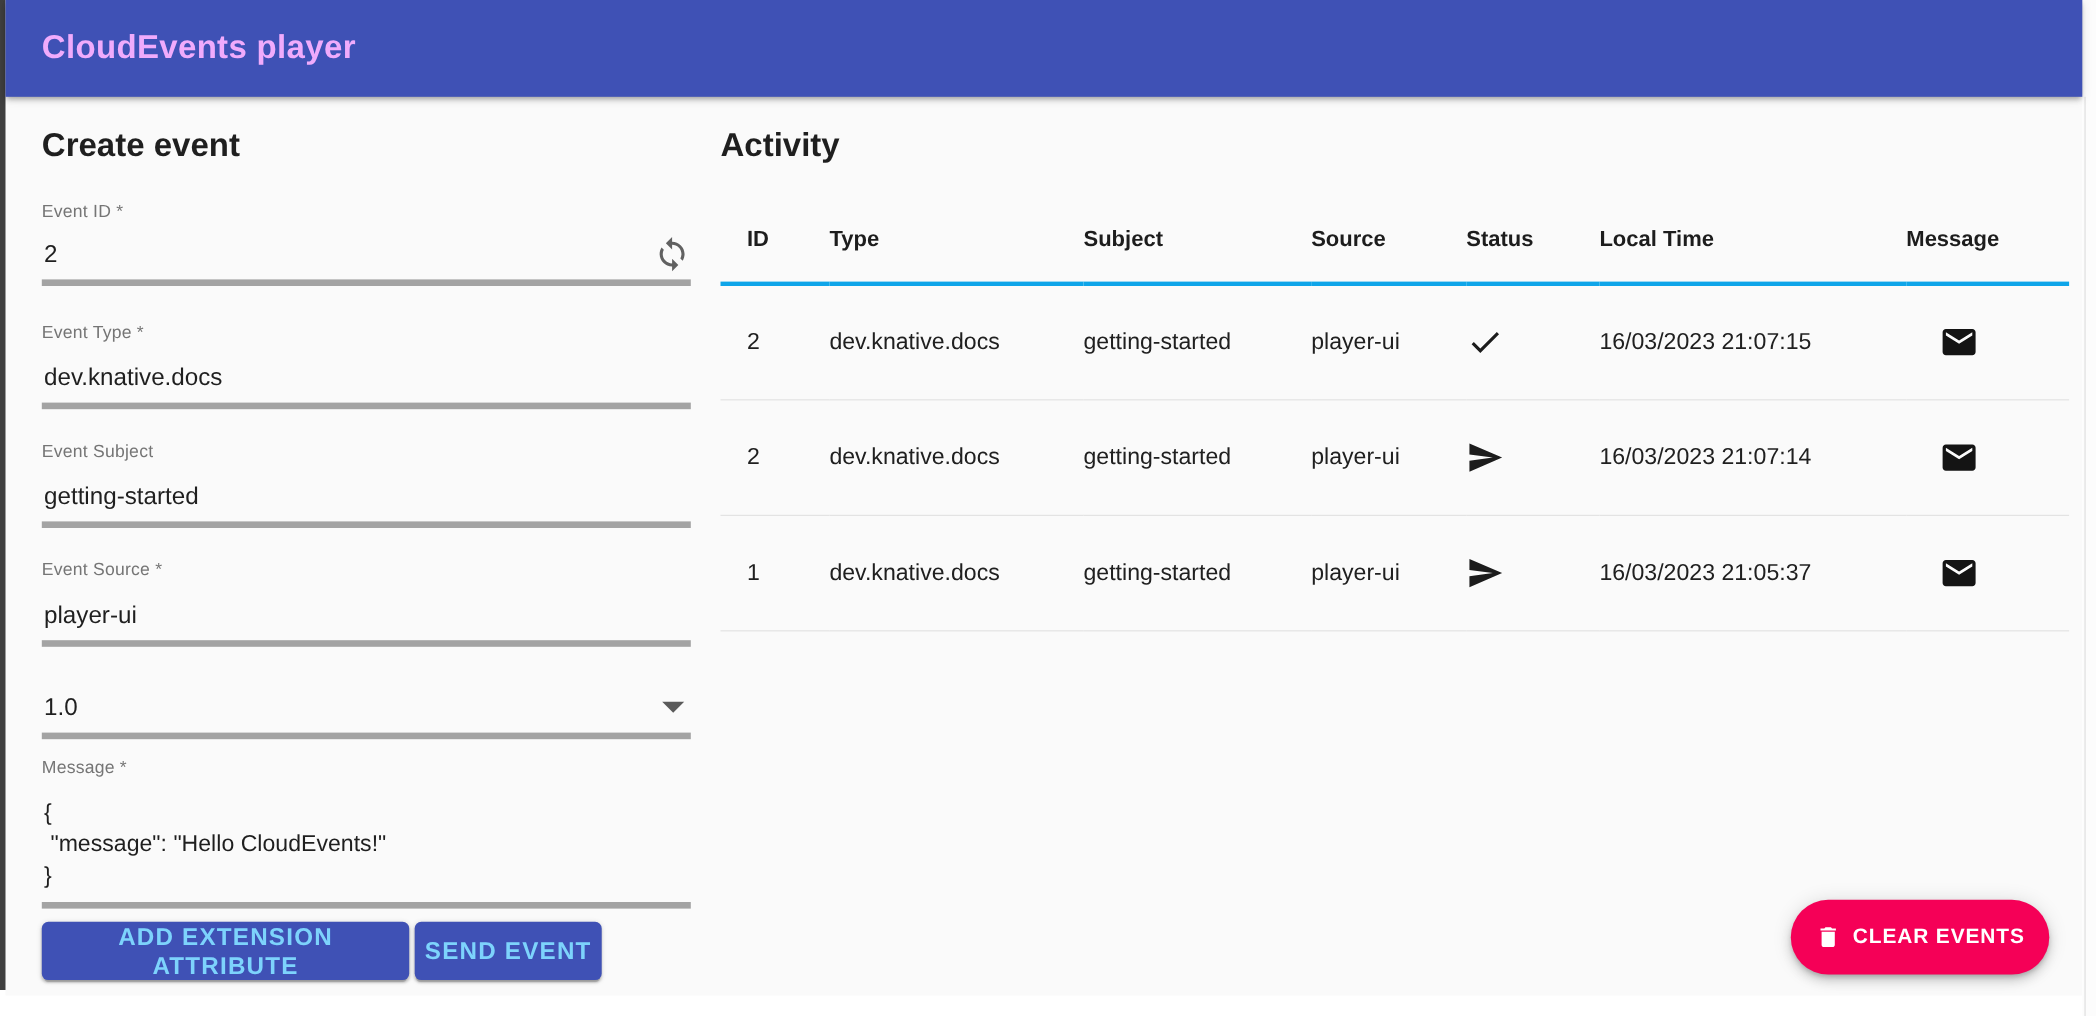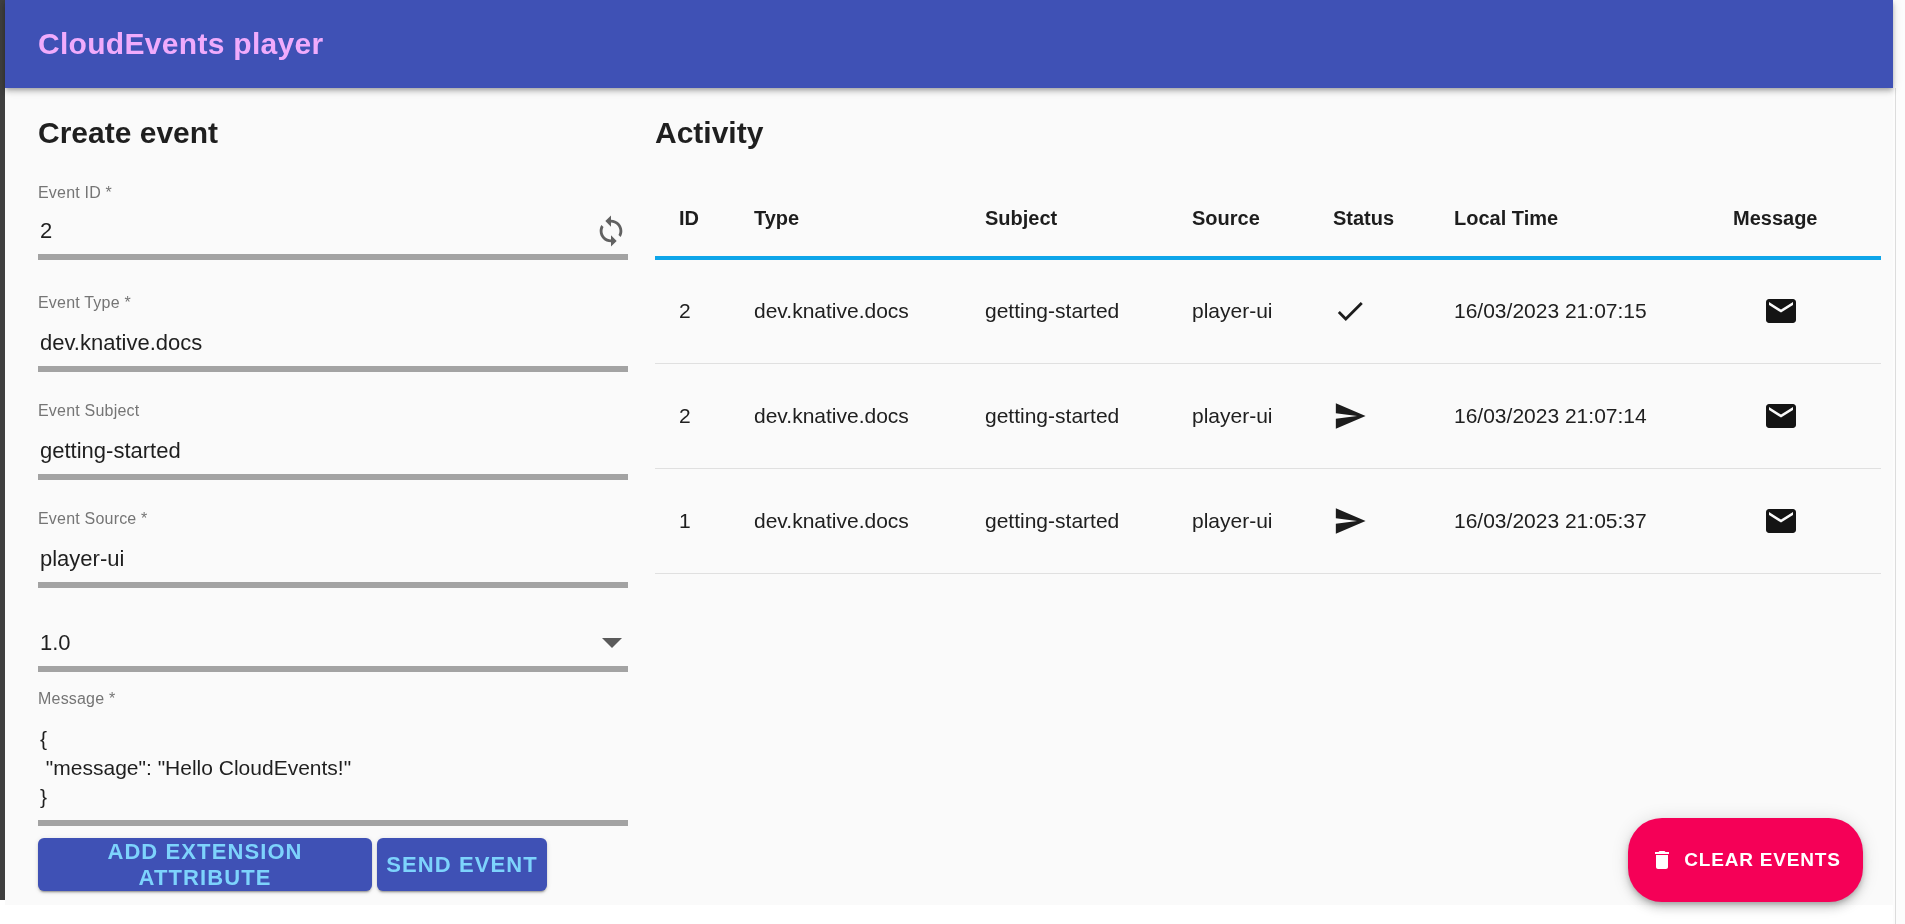--- a/index.html
+++ b/index.html
@@ -53,21 +53,21 @@
                     border-collapse:collapse; table-layout:fixed; }
   .activity-table th { font-size:20px; font-weight:700; color:#1d1d1d; text-align:left;
                        height:78px; vertical-align:middle; border-bottom:4px solid #0ea5e9; }
   .activity-table td { font-size:21px; color:#202020; height:105px; vertical-align:middle;
                        border-bottom:1px solid #e0e0e0; }
   .activity-table th:first-child, .activity-table td:first-child { padding-left:24px; }
   .cell-icon { display:inline-block; vertical-align:middle; }
   .msg-cell { padding-left:30px; }
 
   
-  .fab { position:absolute; left:1623px; top:818px; width:235px; height:84px;
+  .fab { position:absolute; left:1623px; top:818px; width:235px; height:68px;
          background:#f50057; border:none; border-radius:34px; color:#ffffff;
          font-family:"Liberation Sans", sans-serif; font-size:19px; font-weight:700;
          letter-spacing:.8px; display:flex; align-items:center; justify-content:center;
          gap:10px; cursor:pointer;
          box-shadow:0 3px 5px -1px rgba(0,0,0,.2), 0 6px 10px 0 rgba(0,0,0,.14), 0 1px 18px 0 rgba(0,0,0,.12); }
 </style>
 </head>
 <body>
 
 <div class="app">

